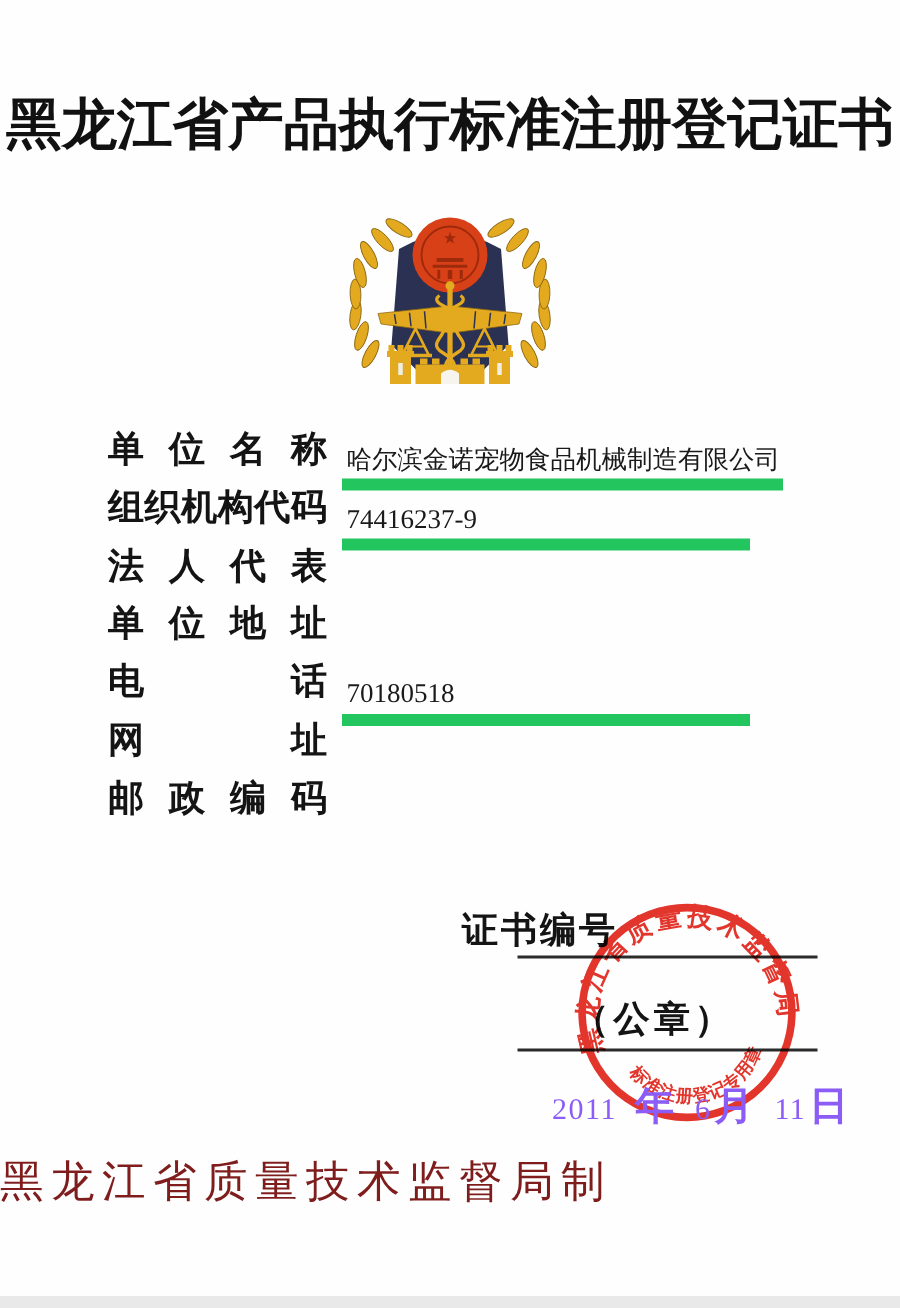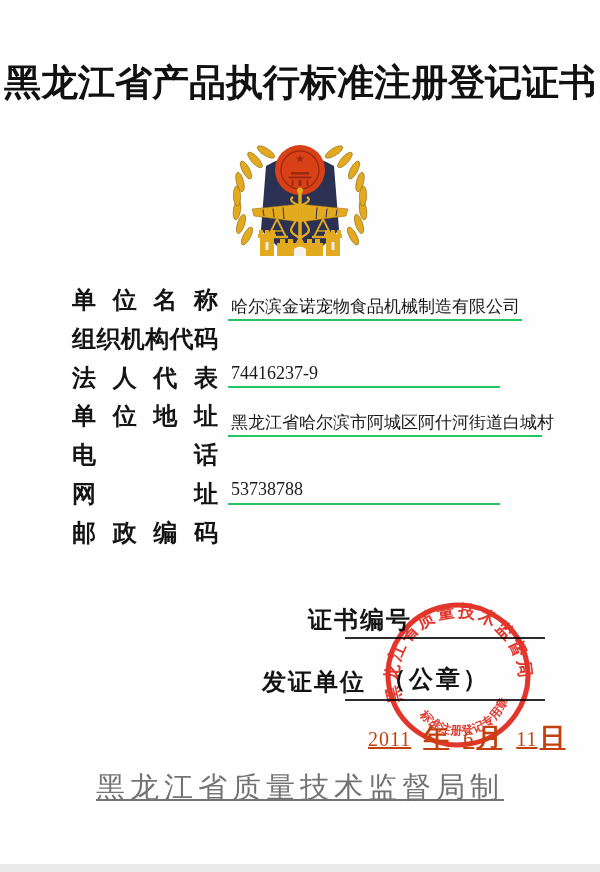--- a/index.html
+++ b/index.html
@@ -35,27 +35,27 @@
     display: flex; justify-content: space-between;
     width: 146px; flex: 0 0 146px;
     margin-right: 10px;
     font-size: 24px; font-weight: 700; line-height: 28px;
     color: #141414;
   }
   .field-value {
     position: relative; top: 10px;
     display: inline-block;
     min-width: 272px;
-    border-bottom: 2px solid #22c55e;
+    border-bottom: 8px solid #22c55e;
     font-size: 17px; line-height: 1.3;
     padding: 0 2px 1px 3px;
     white-space: pre;
     color: #1a1a1a;
   }
-  .field-value.latin { font-size: 18px; margin-top: 27px; }
+  .field-value.latin { font-size: 18px; }
   .cert-label {
     position: absolute;
     font-size: 24px; font-weight: 700; color: #141414;
     letter-spacing: 2px;
   }
   .cert-line {
     position: absolute; left: 345px; width: 200px; height: 31px;
     border-bottom: 2px solid #2b2b2b;
     font-size: 18px; color: #1a1a1a;
   }
@@ -66,34 +66,32 @@
   }
   .seal {
     position: absolute; left: 383px; top: 600px;
     width: 150px; height: 150px;
     transform: rotate(-10deg); transform-origin: 50% 50%;
     mix-blend-mode: multiply; opacity: 0.93;
   }
   .issue-date {
     position: absolute; left: 368px; top: 720px;
     display: flex; align-items: baseline;
-    color: #c2410c;
-    text-decoration: underline;
+    color: #8b5cf6;
   }
   .issue-date .num { font-size: 20px; letter-spacing: 1px; }
   .issue-date .unit { font-size: 26px; font-weight: 700; }
   .issue-date .g12 { margin-left: 12px; }
   .issue-date .g14 { margin-left: 14px; }
   .issue-date .g2  { margin-left: 2px; }
   .footer {
     position: absolute; top: 768px; left: 0; right: 0;
-    text-align: center;
+    text-align: left;
     font-size: 29px; letter-spacing: 5px;
-    color: #737373;
-    text-decoration: underline;
+    color: #7f1d1d;
   }
 </style>
 </head>
 <body>
 
 <div class="page">
 
   <div class="title">黑龙江省产品执行标准注册登记证书</div>
 
   <svg class="emblem" viewBox="0 0 150 128" aria-hidden="true">
@@ -206,49 +204,47 @@
           <span>表</span>
         </span>
     </div>
     <div class="field-row">
       <span class="field-label">
           <span>单</span>
           <span>位</span>
           <span>地</span>
           <span>址</span>
         </span>
-      <span class="field-value">黑龙江省哈尔滨市阿城区阿什河街道白城村</span>
     </div>
     <div class="field-row">
       <span class="field-label">
           <span>电</span>
           <span>话</span>
         </span>
-      <span class="field-value latin">53738788</span>
+      <span class="field-value latin">70180518</span>
     </div>
     <div class="field-row">
       <span class="field-label">
           <span>网</span>
           <span>址</span>
         </span>
     </div>
     <div class="field-row">
       <span class="field-label">
           <span>邮</span>
           <span>政</span>
           <span>编</span>
           <span>码</span>
         </span>
     </div>
   </div>
 
   <div class="cert-label" style="left:262px; top:604px;margin-left:46px;">证书编号</div>
   <div class="cert-line" style="top:608px;"></div>
 
-  <div class="cert-label" style="left:262px; top:666px;">发证单位</div>
   <div class="issuer-placeholder">（公章）</div>
   <div class="cert-line" style="top:670px;"></div>
 
   <svg class="seal" viewBox="0 0 148 148" aria-hidden="true">
     <defs>
       <path id="sealTop" d="M 16,92 A 60,60 0 1 1 132,92"></path>
       <path id="sealBot" d="M 27,100 A 50,50 0 0 0 121,100"></path>
     </defs>
     <circle cx="74" cy="74" r="69" fill="none" stroke="#e1261c" stroke-width="5"></circle>
     <text fill="#e1261c" font-size="17" font-weight="bold" letter-spacing="2.5">

